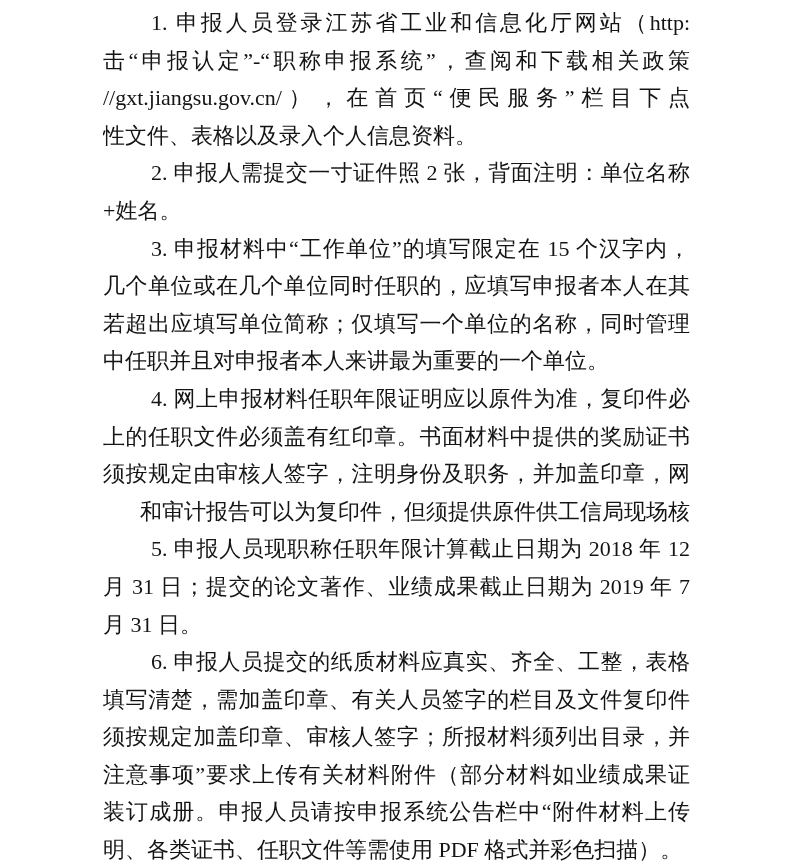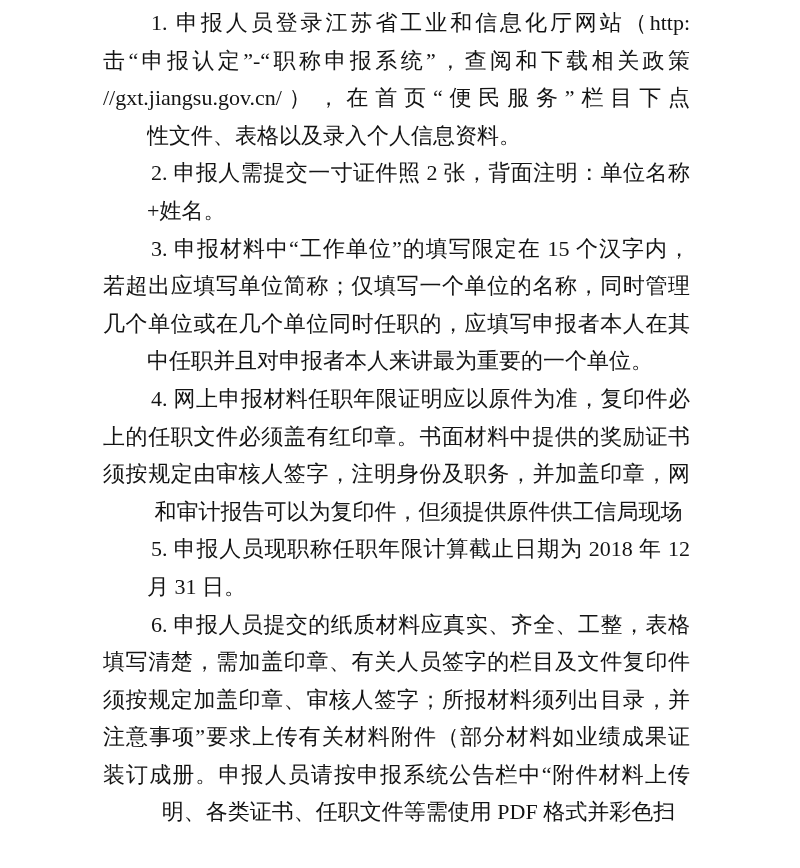--- a/index.html
+++ b/index.html
@@ -31,23 +31,22 @@
     line-height: 37.6px;
     overflow: hidden;
     text-align: justify;
     text-align-last: justify;
     white-space: normal;
   }
   .line.indent {
     padding-left: 48px;
   }
   .line.end {
-    text-align: center;
+    text-align: right;
     text-align-last: left;
-    margin-left: 44px;
   }
 </style>
 </head>
 <body>
 
 <div class="page">
 
   <div class="para">
     <div class="line indent">1. 申报人员登录江苏省工业和信息化厅网站（http:</div>
     <div class="line">击“申报认定”-“职称申报系统”，查阅和下载相关政策</div>
@@ -55,34 +54,35 @@
     <div class="line end">性文件、表格以及录入个人信息资料。</div>
   </div>
 
   <div class="para">
     <div class="line indent">2. 申报人需提交一寸证件照 2 张，背面注明：单位名称</div>
     <div class="line end">+姓名。</div>
   </div>
 
   <div class="para">
     <div class="line indent">3. 申报材料中“工作单位”的填写限定在 15 个汉字内，</div>
+    <div class="line">几个单位或在几个单位同时任职的，应填写申报者本人在其</div>
     <div class="line">若超出应填写单位简称；仅填写一个单位的名称，同时管理</div>
-    <div class="line">几个单位或在几个单位同时任职的，应填写申报者本人在其</div>
     <div class="line end">中任职并且对申报者本人来讲最为重要的一个单位。</div>
   </div>
 
   <div class="para">
     <div class="line indent">4. 网上申报材料任职年限证明应以原件为准，复印件必</div>
     <div class="line">上的任职文件必须盖有红印章。书面材料中提供的奖励证书</div>
     <div class="line">须按规定由审核人签字，注明身份及职务，并加盖印章，网</div>
     <div class="line end">和审计报告可以为复印件，但须提供原件供工信局现场核实。</div>
   </div>
 
   <div class="para">
     <div class="line indent">5. 申报人员现职称任职年限计算截止日期为 2018 年 12</div>
+    <div class="line">月 31 日；提交的论文著作、业绩成果截止日期为 2019 年 7</div>
     <div class="line end">月 31 日。</div>
   </div>
 
   <div class="para">
     <div class="line indent">6. 申报人员提交的纸质材料应真实、齐全、工整，表格</div>
     <div class="line">填写清楚，需加盖印章、有关人员签字的栏目及文件复印件</div>
     <div class="line">须按规定加盖印章、审核人签字；所报材料须列出目录，并</div>
     <div class="line">注意事项”要求上传有关材料附件（部分材料如业绩成果证</div>
     <div class="line">装订成册。申报人员请按申报系统公告栏中“附件材料上传</div>
     <div class="line end">明、各类证书、任职文件等需使用 PDF 格式并彩色扫描）。</div>

